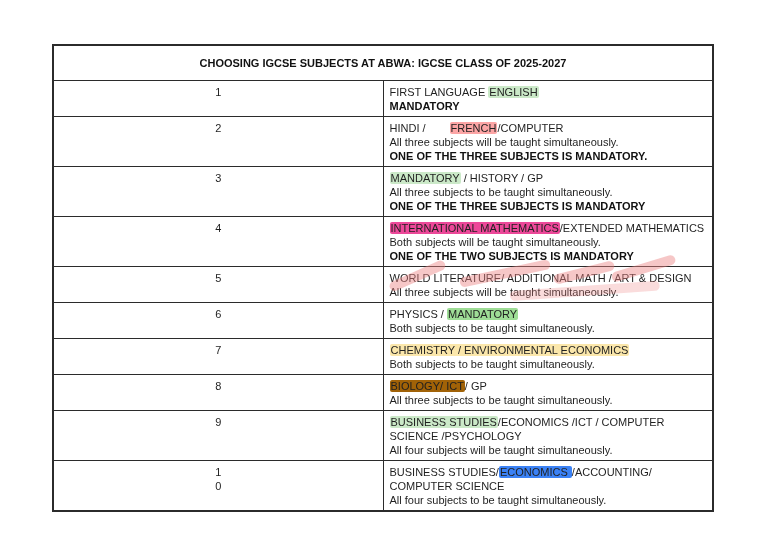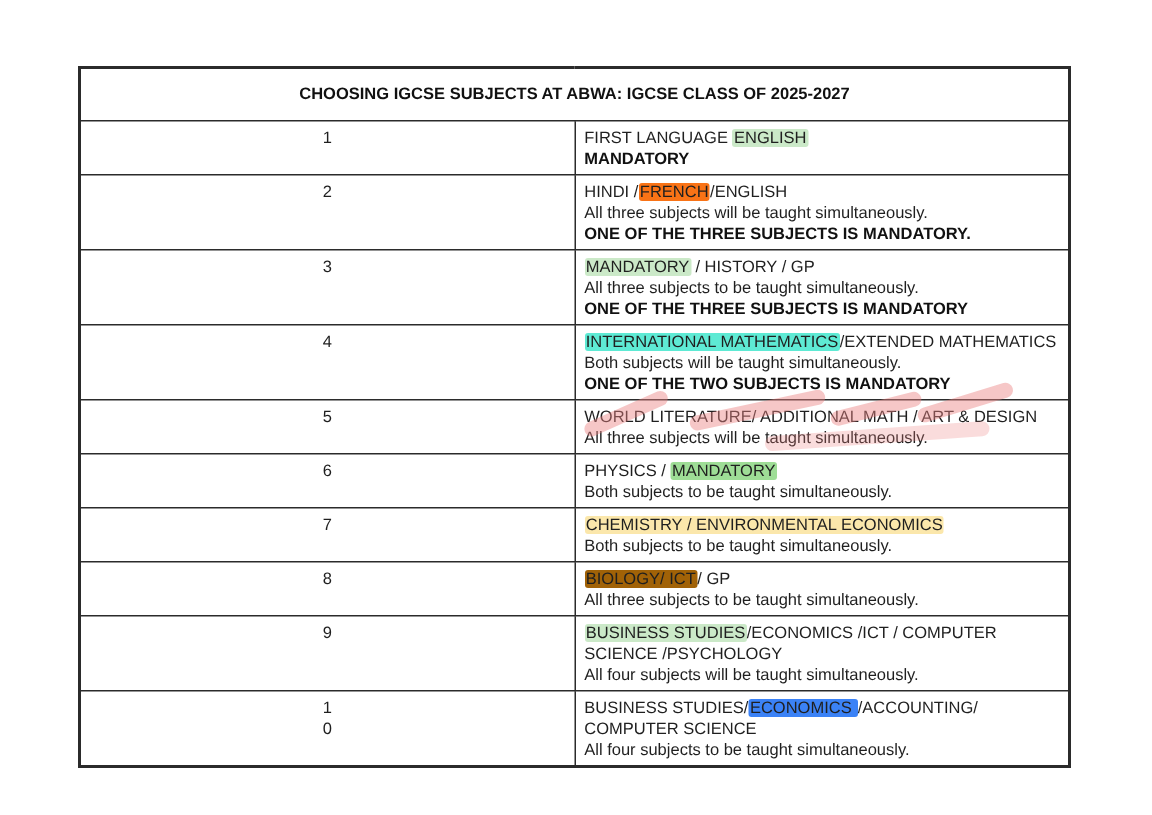--- a/index.html
+++ b/index.html
@@ -63,37 +63,37 @@
         <tr>
           <td class="num">1</td>
           <td class="content">
             <div class="line1"><span>FIRST LANGUAGE </span><span class="hl" style="background-color: rgb(203, 233, 200);">ENGLISH </span></div>
             <div class="line3">MANDATORY</div>
           </td>
         </tr>
         <tr>
           <td class="num">2</td>
           <td class="content">
-            <div class="line1"><span>HINDI /</span><span class="hl" style="background-color: #f97316;">FRENCH</span><span>/ENGLISH</span></div>
+            <div class="line1"><span>HINDI /</span><span class="hl" style="background-color: #fca5a5; margin-left: 24px;">FRENCH</span><span>/COMPUTER</span></div>
             <div class="line2">All three subjects will be taught simultaneously.</div>
             <div class="line3">ONE OF THE THREE SUBJECTS IS MANDATORY.</div>
           </td>
         </tr>
         <tr>
           <td class="num">3</td>
           <td class="content">
             <div class="line1"><span class="hl" style="background-color: rgb(203, 233, 200);">MANDATORY</span><span> / HISTORY / GP</span></div>
             <div class="line2">All three subjects to be taught simultaneously.</div>
             <div class="line3">ONE OF THE THREE SUBJECTS IS MANDATORY</div>
           </td>
         </tr>
         <tr>
           <td class="num">4</td>
           <td class="content">
-            <div class="line1"><span class="hl" style="background-color: #5eead4; text-align: right;">INTERNATIONAL MATHEMATICS</span><span>/EXTENDED MATHEMATICS</span></div>
+            <div class="line1"><span class="hl" style="background-color: #ec4899; text-align: right;">INTERNATIONAL MATHEMATICS</span><span>/EXTENDED MATHEMATICS</span></div>
             <div class="line2">Both subjects will be taught simultaneously.</div>
             <div class="line3">ONE OF THE TWO SUBJECTS IS MANDATORY</div>
           </td>
         </tr>
         <tr>
           <td class="num">5</td>
           <td class="content">
             <div class="line1"><span>WORLD LITERATURE/ ADDITIONAL MATH / ART &amp; DESIGN</span></div>
             <div class="line2">All three subjects will be taught simultaneously.</div>
             <div class="strokes">

